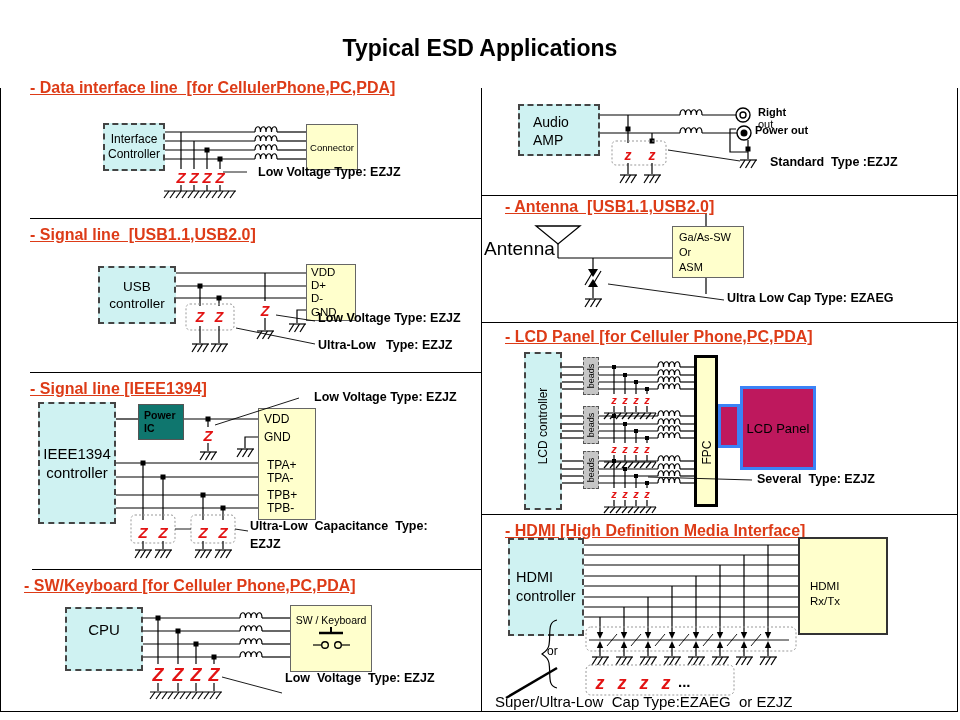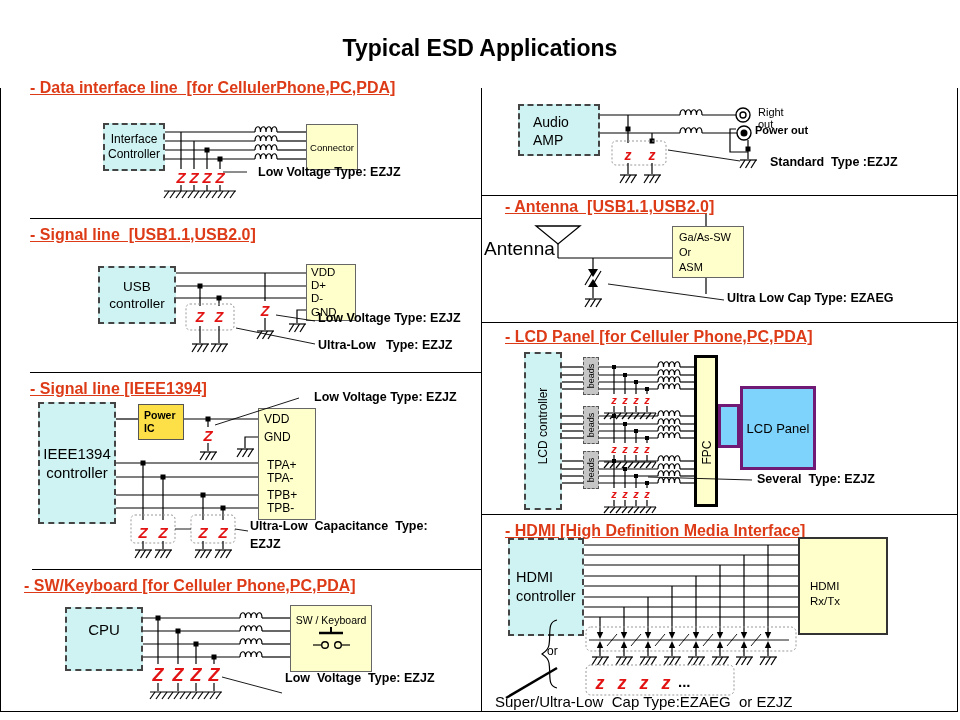--- a/index.html
+++ b/index.html
@@ -8,23 +8,23 @@
   .abs{position:absolute}
   .title{position:absolute;left:0;top:35px;width:960px;text-align:center;
          font-size:23px;font-weight:bold;letter-spacing:0px}
   .hdr{position:absolute;font-size:16px;font-weight:bold;color:#dd3b17;
        text-decoration:underline;white-space:pre}
   .note{position:absolute;font-size:12.5px;font-weight:bold;white-space:pre}
   .note-big{position:absolute;font-size:15px;font-weight:normal;white-space:pre}
   .lbl{white-space:pre}
   .box-cyan{position:absolute;background:#cff2f2;border:2px dashed #444;box-sizing:border-box}
   .box-yellow{position:absolute;background:#ffffcc;border:1px solid #666;box-sizing:border-box}
-  .box-gray{position:absolute;background:#fde047;border:1px solid #555;box-sizing:border-box}
+  .box-gray{position:absolute;background:#0f766e;border:1px solid #555;box-sizing:border-box}
   .box-gray-d{position:absolute;background:#c6c6c6;border:1px dashed #555;box-sizing:border-box}
-  .box-thick{position:absolute;background:#7dd3fc;border:3px solid #701a75;box-sizing:border-box}
+  .box-thick{position:absolute;background:#be185d;border:3px solid #3b82f6;box-sizing:border-box}
   .box-fpc{position:absolute;background:#ffffcc;border:3px solid #000;box-sizing:border-box}
   .hline,.vline{position:absolute;background:#000}
   .vrot{position:absolute;transform:rotate(-90deg);transform-origin:0 0;
         white-space:nowrap;text-align:center}
   .ctr{text-align:center}
   .overlay{position:absolute;left:0;top:0;pointer-events:none}
   .overlay line,.overlay path,.overlay polyline{stroke:#000;stroke-width:1.2;fill:none}
   .overlay .thk{stroke-width:2.5}
   .overlay .thin{stroke-width:0.9}
   .overlay circle{stroke:#000;fill:none;stroke-width:1.4}
@@ -108,21 +108,21 @@
   </div>
   <div class="box-yellow ctr" style="left:290px;top:605px;width:82px;height:67px;font-size:10.5px;padding-top:8px">
     <div class="lbl">SW / Keyboard</div>
   </div>
   <div class="note" style="left:285px;top:671px">Low  Voltage  Type: EZJZ</div>
 
   <div class="box-cyan" style="left:518px;top:104px;width:82px;height:52px;font-size:14px;line-height:18px;padding:7px 0 0 13px">
     <div class="lbl">Audio</div>
     <div class="lbl">AMP</div>
   </div>
-  <div class="abs lbl" style="left:758px;top:106px;font-size:11px;font-weight:normal">Right</div>
+  <div class="abs lbl" style="left:758px;top:106px;font-size:11px;font-weight:bold">Right</div>
   <div class="abs lbl" style="left:758px;top:118px;font-size:11px;font-weight:normal">out</div>
   <div class="abs lbl" style="left:755px;top:124px;font-size:11px;font-weight:bold">Power out</div>
   <div class="note" style="left:770px;top:155px">Standard  Type :EZJZ</div>
 
   <div class="abs lbl" style="left:484px;top:238px;font-size:19px">Antenna</div>
   <div class="box-yellow" style="left:672px;top:226px;width:72px;height:52px;font-size:11px;line-height:15px;padding:3px 0 0 6px">
     <div class="lbl">Ga/As-SW</div>
     <div class="lbl">Or</div>
     <div class="lbl">ASM</div>
   </div>

